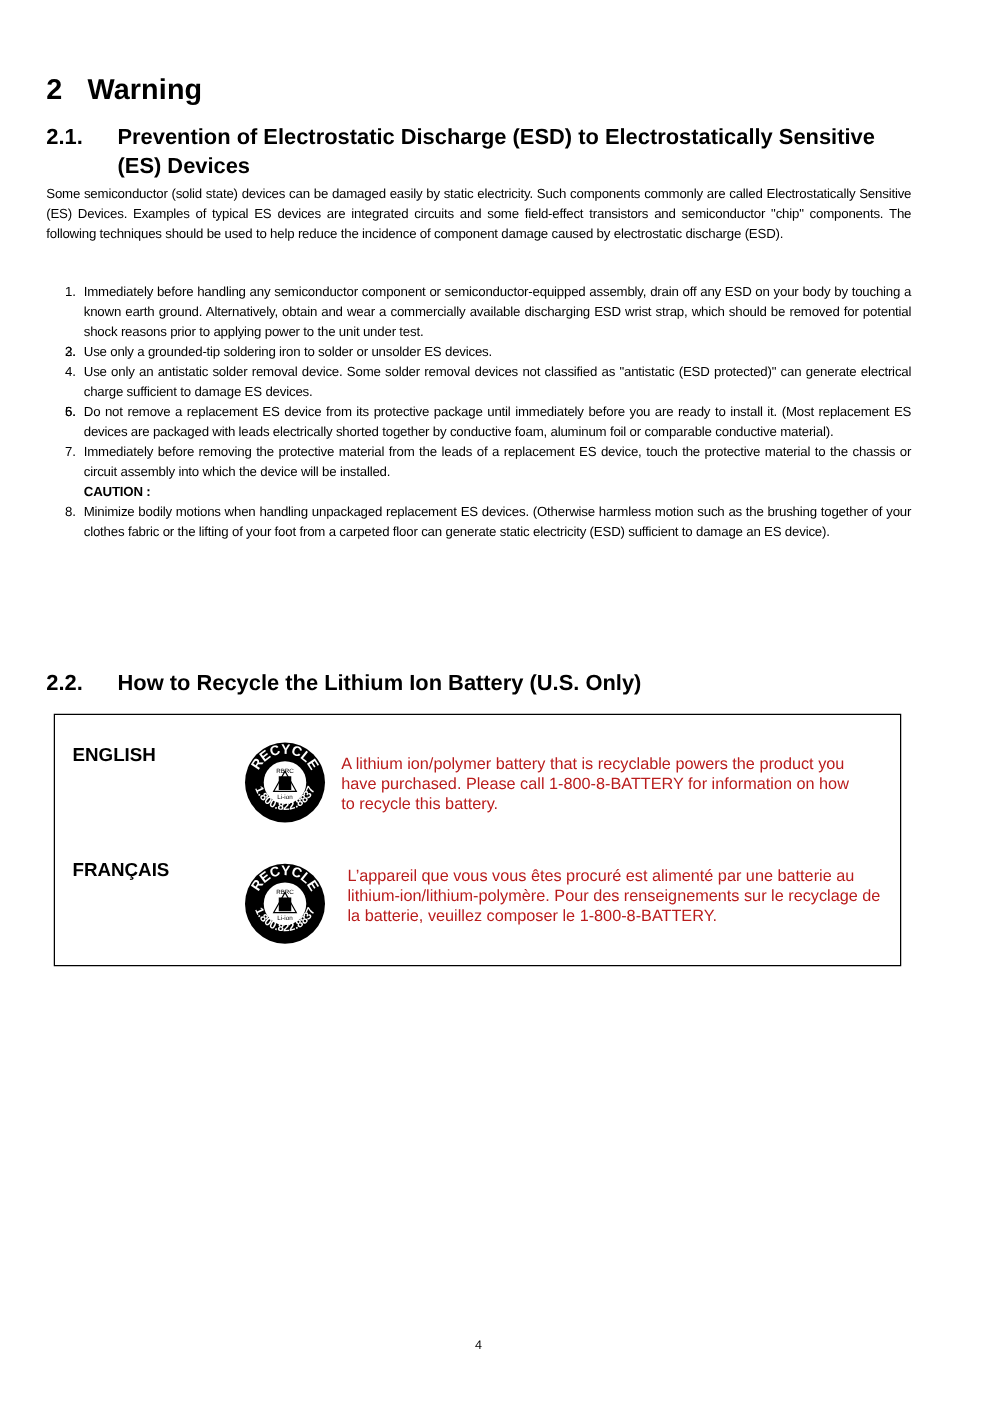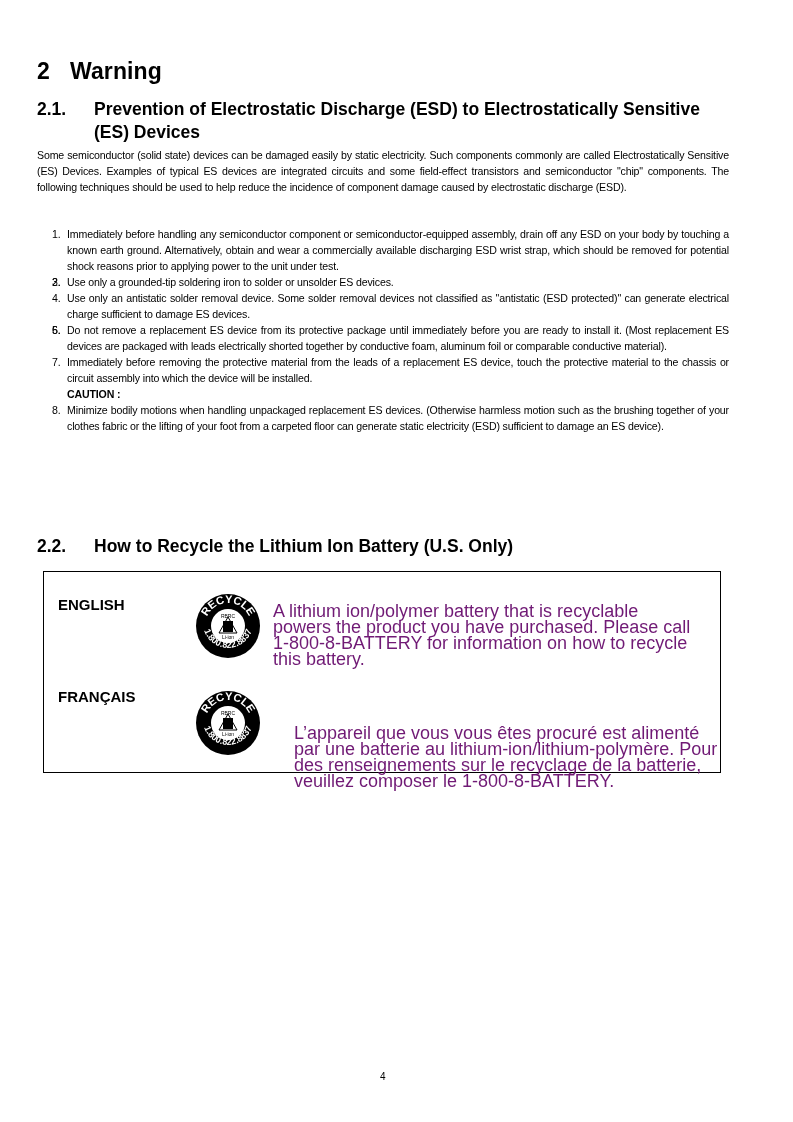--- a/index.html
+++ b/index.html
@@ -38,21 +38,21 @@
       position: absolute; left: 43px; top: 571px; width: 678px; height: 202px;
       border: 1.5px solid #000; box-sizing: border-box;
     }
     .lang {
       position: absolute; left: 14px; font-size: 15px; font-weight: bold;
     }
     .logo {
       position: absolute; width: 66px; height: 66px;
     }
     .rtext {
-      position: absolute; font-size: 18px; line-height: 16px; color: #701a75;
+      position: absolute; font-size: 13px; line-height: 16px; color: #b91c1c;
     }
     .page-num {
       position: absolute; left: 380px; top: 1071px; font-size: 10px;
     }
   </style>
 </head>
 <body>
 
 <div class="h1">
   <span class="num">2</span><span>Warning</span>
@@ -110,16 +110,16 @@
     </defs>
     <circle cx="33" cy="33" r="32" fill="#000"></circle>
     <circle cx="33" cy="33" r="17" fill="#fff"></circle>
     <text font-family="Liberation Sans, sans-serif" font-weight="bold" font-size="11" fill="#fff" text-anchor="middle"><textPath href="#arcTopB" startOffset="50%">RECYCLE</textPath></text>
     <text font-family="Liberation Sans, sans-serif" font-weight="bold" font-size="9" fill="#fff" text-anchor="middle"><textPath href="#arcBotB" startOffset="50%">1.800.822.8837</textPath></text>
     <text x="33" y="25" font-family="Liberation Sans, sans-serif" font-size="5" text-anchor="middle" fill="#000">RBRC</text>
     <rect x="28" y="28" width="10" height="11" fill="#000"></rect>
     <path d="M24 40 L33 24 L42 40 Z" fill="none" stroke="#000" stroke-width="1"></path>
     <text x="33" y="46" font-family="Liberation Sans, sans-serif" font-size="5" text-anchor="middle" fill="#000">Li-ion</text>
   </svg>
-  <div class="rtext" style="left:250px; top:121px; width:430px;margin-top:32px;">L’appareil que vous vous êtes procuré est alimenté par une batterie au lithium-ion/lithium-polymère. Pour des renseignements sur le recyclage de la batterie, veuillez composer le 1-800-8-BATTERY.</div>
+  <div class="rtext" style="left:234px; top:121px; width:430px;">L’appareil que vous vous êtes procuré est alimenté par une batterie au lithium-ion/lithium-polymère. Pour des renseignements sur le recyclage de la batterie, veuillez composer le 1-800-8-BATTERY.</div>
 </div>
 
 <div class="page-num">4</div>
 
 </body></html>

